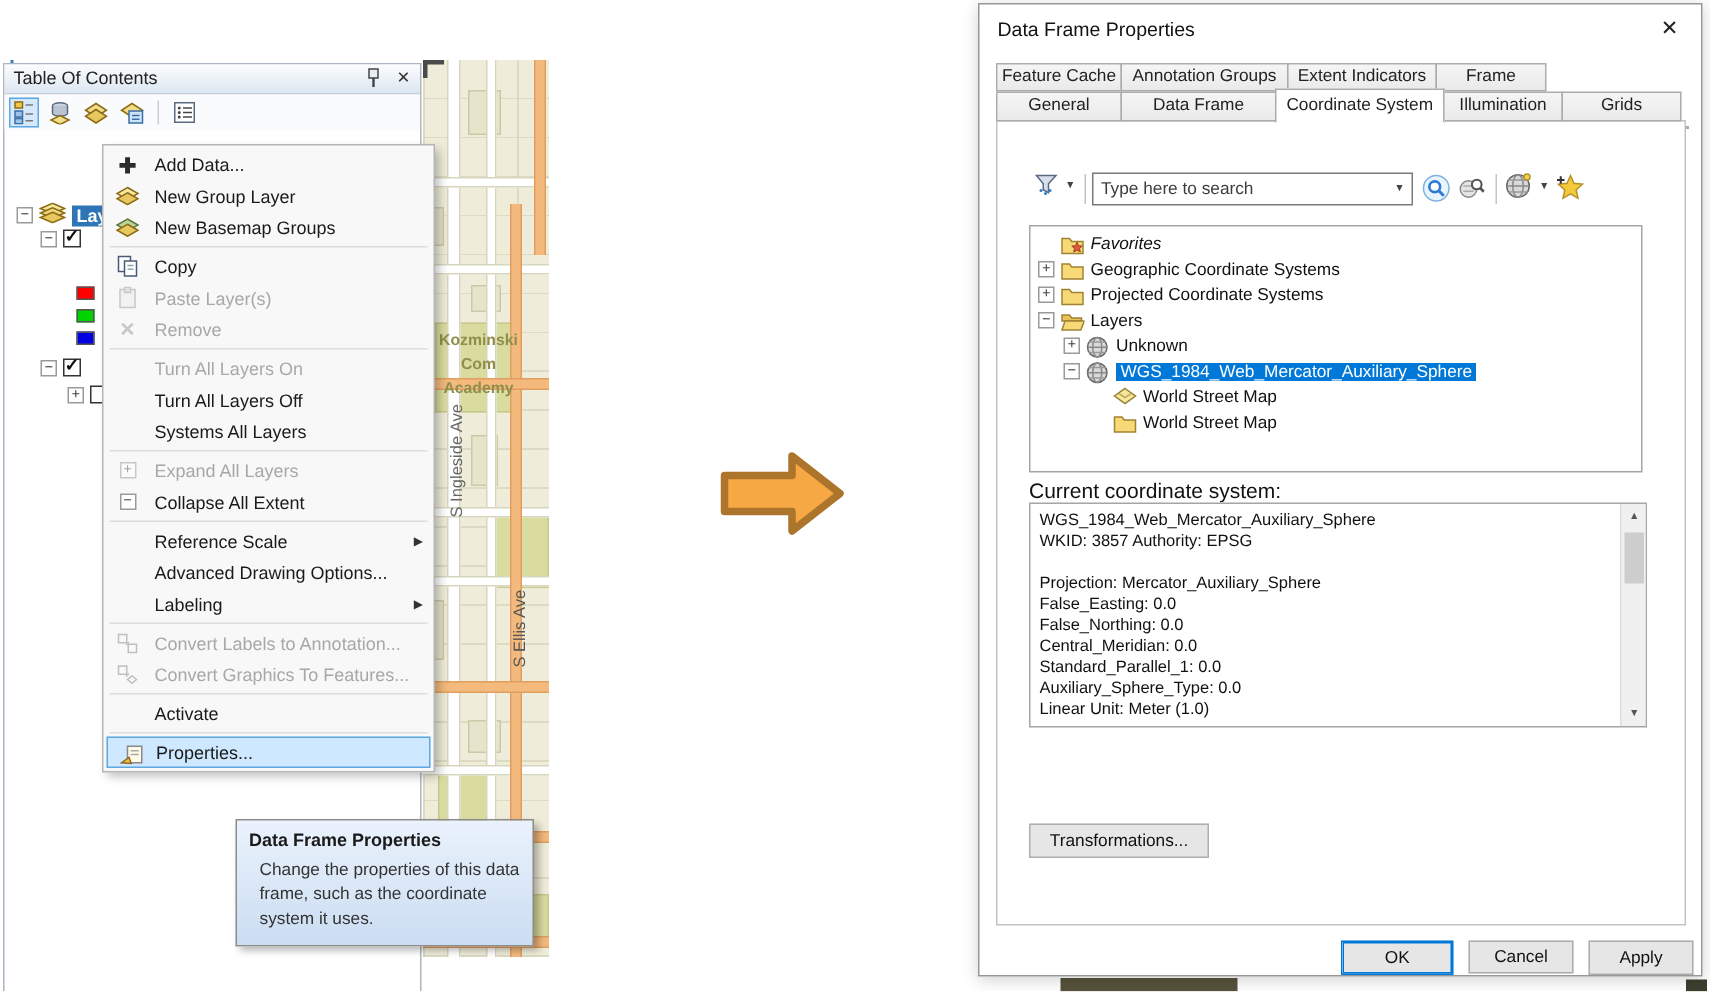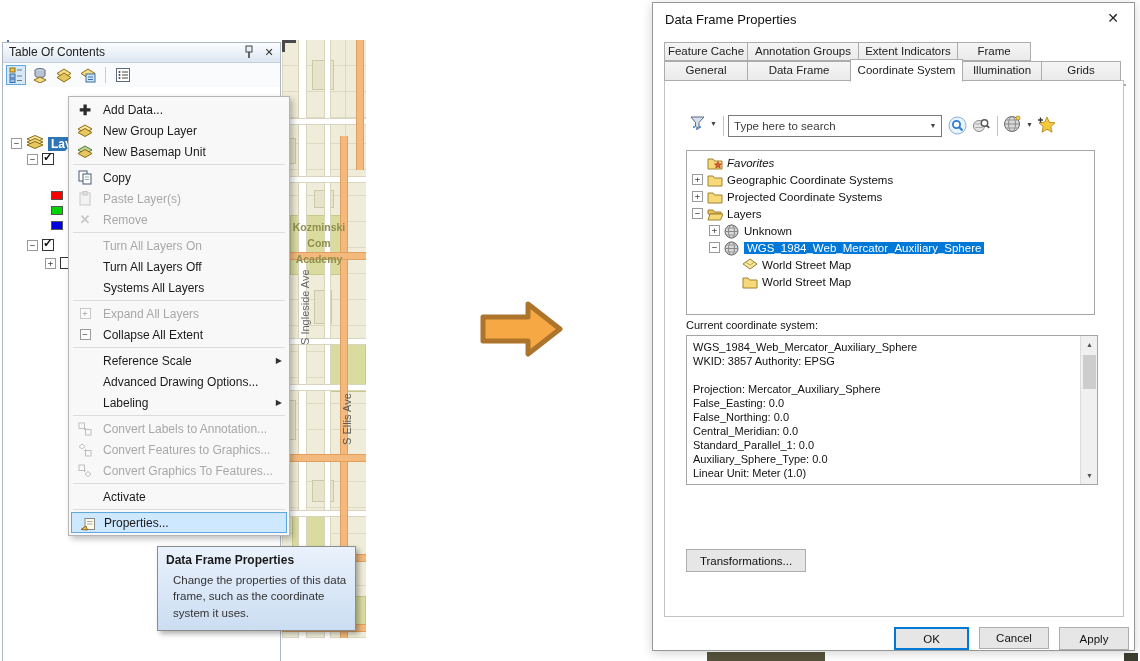--- a/index.html
+++ b/index.html
@@ -85,21 +85,21 @@
   .combo input::placeholder { color:#3c3c3c; opacity:1; }
   .combo .caret { width:16px; text-align:center; font-size:7px; line-height:20px; color:#444; }
   .caret-small { font-size:7px; color:#444; margin-left:3px; }
 
   .listbox { position:absolute; left:21px; top:69px; width:409px; height:165px; border:1px solid #a5a5a5; background:#fff; padding-top:3px; overflow:hidden; }
   .lrow { position:relative; height:17px; display:flex; align-items:center; gap:4px; font-size:11.5px; color:#111; }
   .lrow .exp { width:11px; height:11px; }
   .lrow .lbl.sel { background:#0078d7; color:#fff; padding:0 3px; }
   .ico16 { width:16px; height:14px; flex:none; display:inline-flex; }
 
-  .cs-label { position:absolute; left:21px; top:238px; font-size:11px; color:#111; }
+  .cs-label { position:absolute; left:21px; top:238px; font-size:14px; color:#111; }
   .cs-box { position:absolute; left:21px; top:254px; width:412px; height:150px; border:1px solid #a5a5a5; background:#fff; }
   .cs-text { position:absolute; left:6px; top:4px; right:20px; bottom:2px; font-size:11px; line-height:14px; color:#111; white-space:pre-line; overflow:hidden; }
   .sbar { position:absolute; right:0; top:0; bottom:0; width:17px; background:#f0f0f0; border-left:1px solid #dcdcdc; }
   .sbar .arr { position:absolute; left:0; width:17px; height:17px; font-size:7px; text-align:center; line-height:17px; color:#555; }
   .sbar .thumb { position:absolute; left:2px; top:19px; width:13px; height:34px; background:#cdcdcd; }
 
   .btn { position:absolute; background:#e6e6e6; border:1px solid #adadad; font-size:11.5px; text-align:center; font-family:"Liberation Sans",sans-serif; color:#111; cursor:default; }
   .btn.default { border-color:#0078d7; box-shadow:inset 0 0 0 1px #0078d7; }
 
   .dark-strip { position:absolute; background:#56523c; }
@@ -254,21 +254,21 @@
         </span>
       <span>New Group Layer</span>
     </div>
     <div class="mi">
       <span class="mi-ic">
           <svg width="16" height="13" viewBox="0 0 16 13">
             <polygon points="8,1 15,5 8,9 1,5" fill="#bcd49a" stroke="#5a7a3a"></polygon>
             <polygon points="8,4.5 15,8.5 8,12.5 1,8.5" fill="#e7c75f" stroke="#8d6b12"></polygon>
           </svg>
         </span>
-      <span>New Basemap Unit</span>
+      <span>New Basemap Groups</span>
     </div>
     <div class="msep"></div>
     <div class="mi">
       <span class="mi-ic">
           <svg width="14" height="15" viewBox="0 0 14 15">
             <rect x="1" y="1" width="8" height="10" fill="#fff" stroke="#4a5a75"></rect>
             <rect x="5" y="4" width="8" height="10" fill="#fff" stroke="#4a5a75"></rect>
             <line x1="7" y1="7" x2="11" y2="7" stroke="#8aa"></line>
             <line x1="7" y1="9.5" x2="11" y2="9.5" stroke="#8aa"></line>
           </svg>
@@ -328,30 +328,20 @@
     <div class="msep"></div>
     <div class="mi dis">
       <span class="mi-ic">
           <svg width="14" height="14" viewBox="0 0 14 14">
             <rect x="1" y="1" width="5.5" height="5.5" fill="none" stroke="#888"></rect>
             <rect x="7.5" y="7.5" width="5.5" height="5.5" fill="none" stroke="#888"></rect>
             <line x1="6" y1="8" x2="8" y2="6" stroke="#888"></line>
           </svg>
         </span>
       <span>Convert Labels to Annotation...</span>
-    </div>
-    <div class="mi dis">
-      <span class="mi-ic">
-          <svg width="14" height="14" viewBox="0 0 14 14">
-            <polygon points="4,1 7,3.5 4,6 1,3.5" fill="none" stroke="#888"></polygon>
-            <rect x="7.5" y="7.5" width="5.5" height="5.5" fill="none" stroke="#888"></rect>
-            <line x1="6" y1="8" x2="8" y2="6" stroke="#888"></line>
-          </svg>
-        </span>
-      <span>Convert Features to Graphics...</span>
     </div>
     <div class="mi dis">
       <span class="mi-ic">
           <svg width="14" height="14" viewBox="0 0 14 14">
             <rect x="1" y="1" width="5.5" height="5.5" fill="none" stroke="#888"></rect>
             <polygon points="10,7.5 13,10 10,12.5 7,10" fill="none" stroke="#888"></polygon>
             <line x1="6" y1="8" x2="8" y2="6" stroke="#888"></line>
           </svg>
         </span>
       <span>Convert Graphics To Features...</span>

